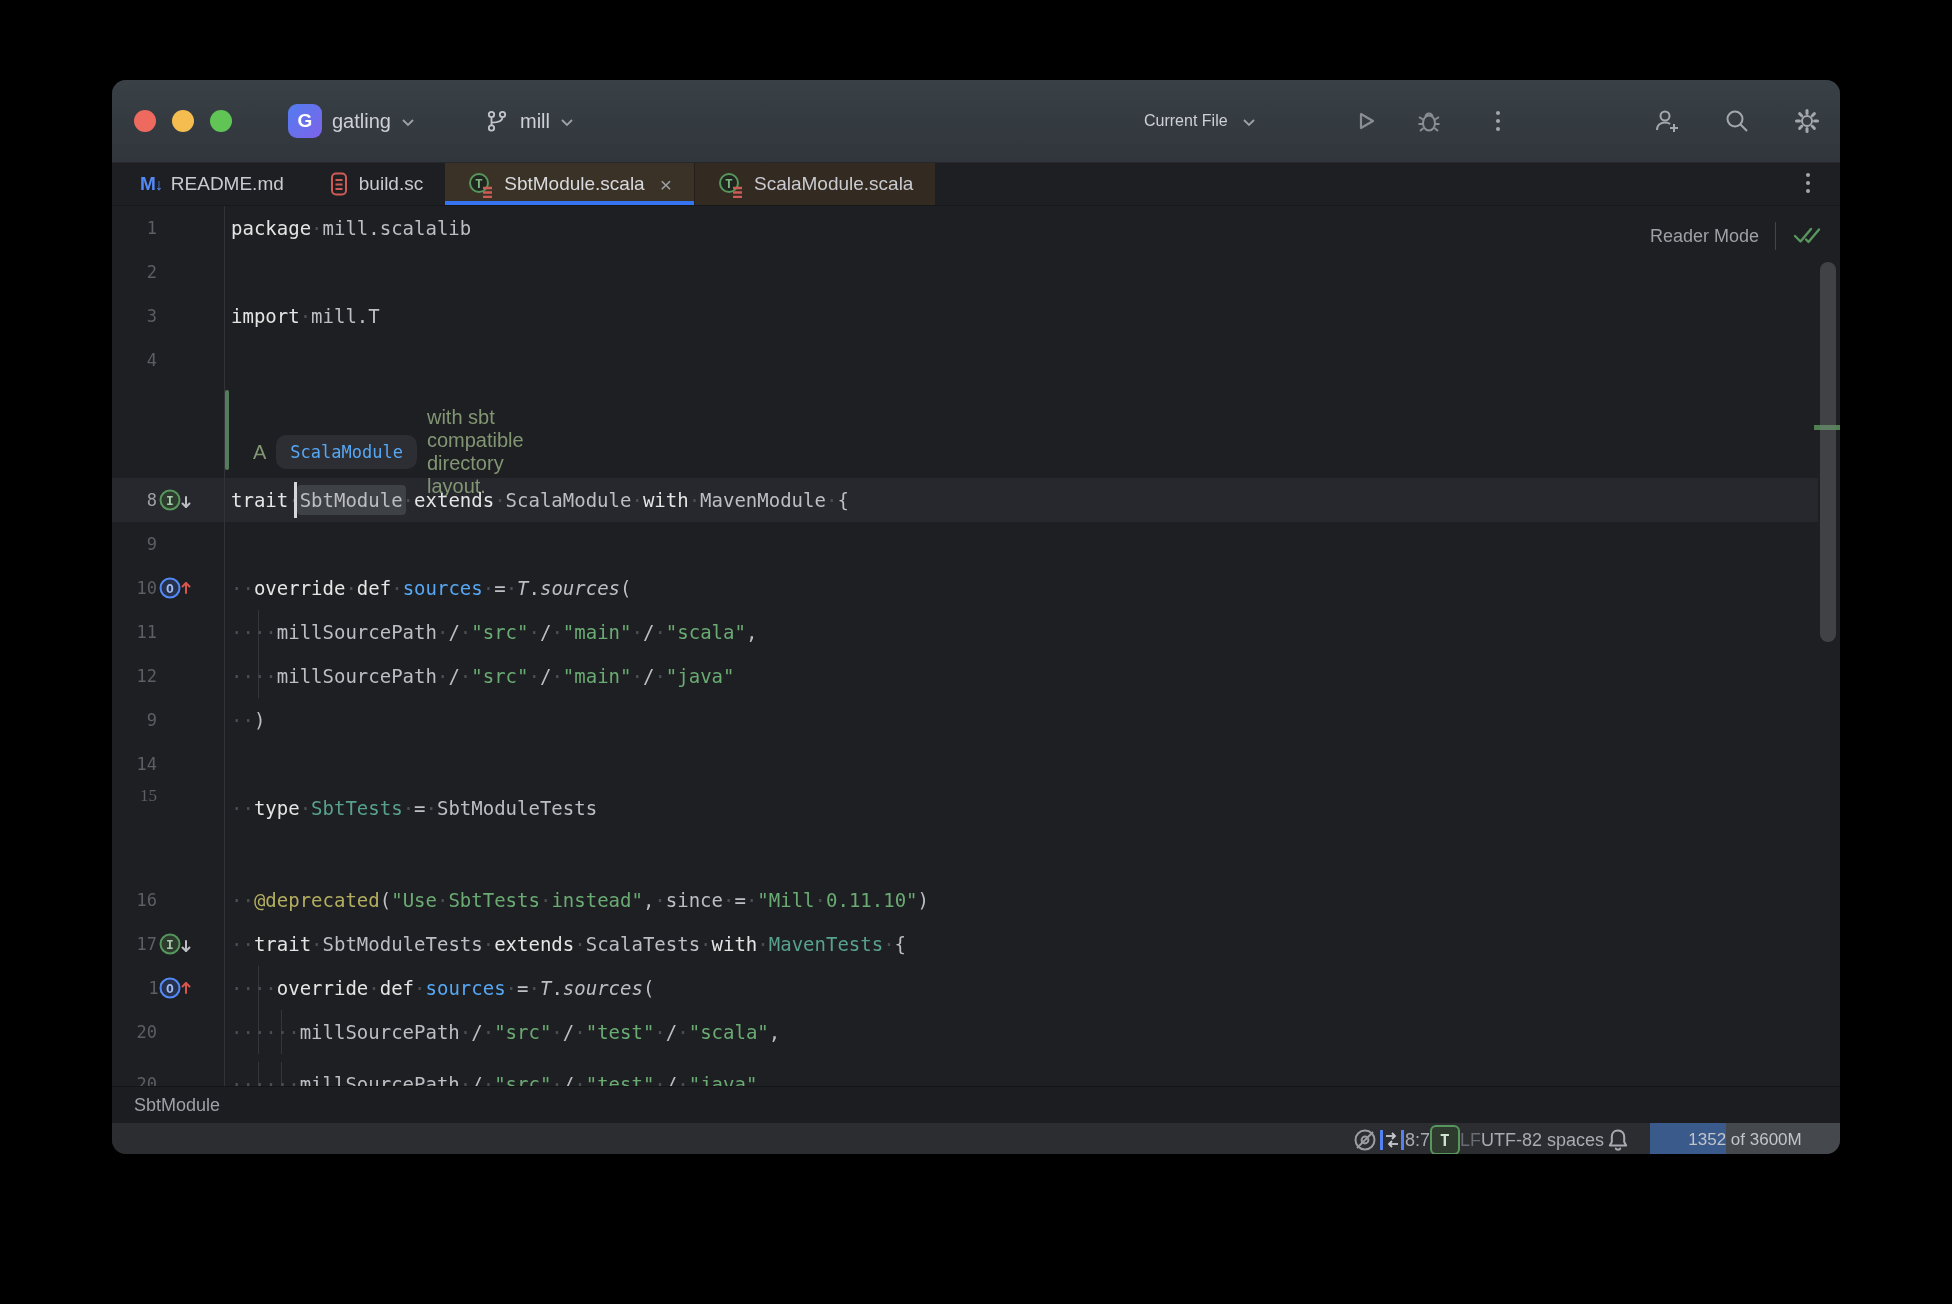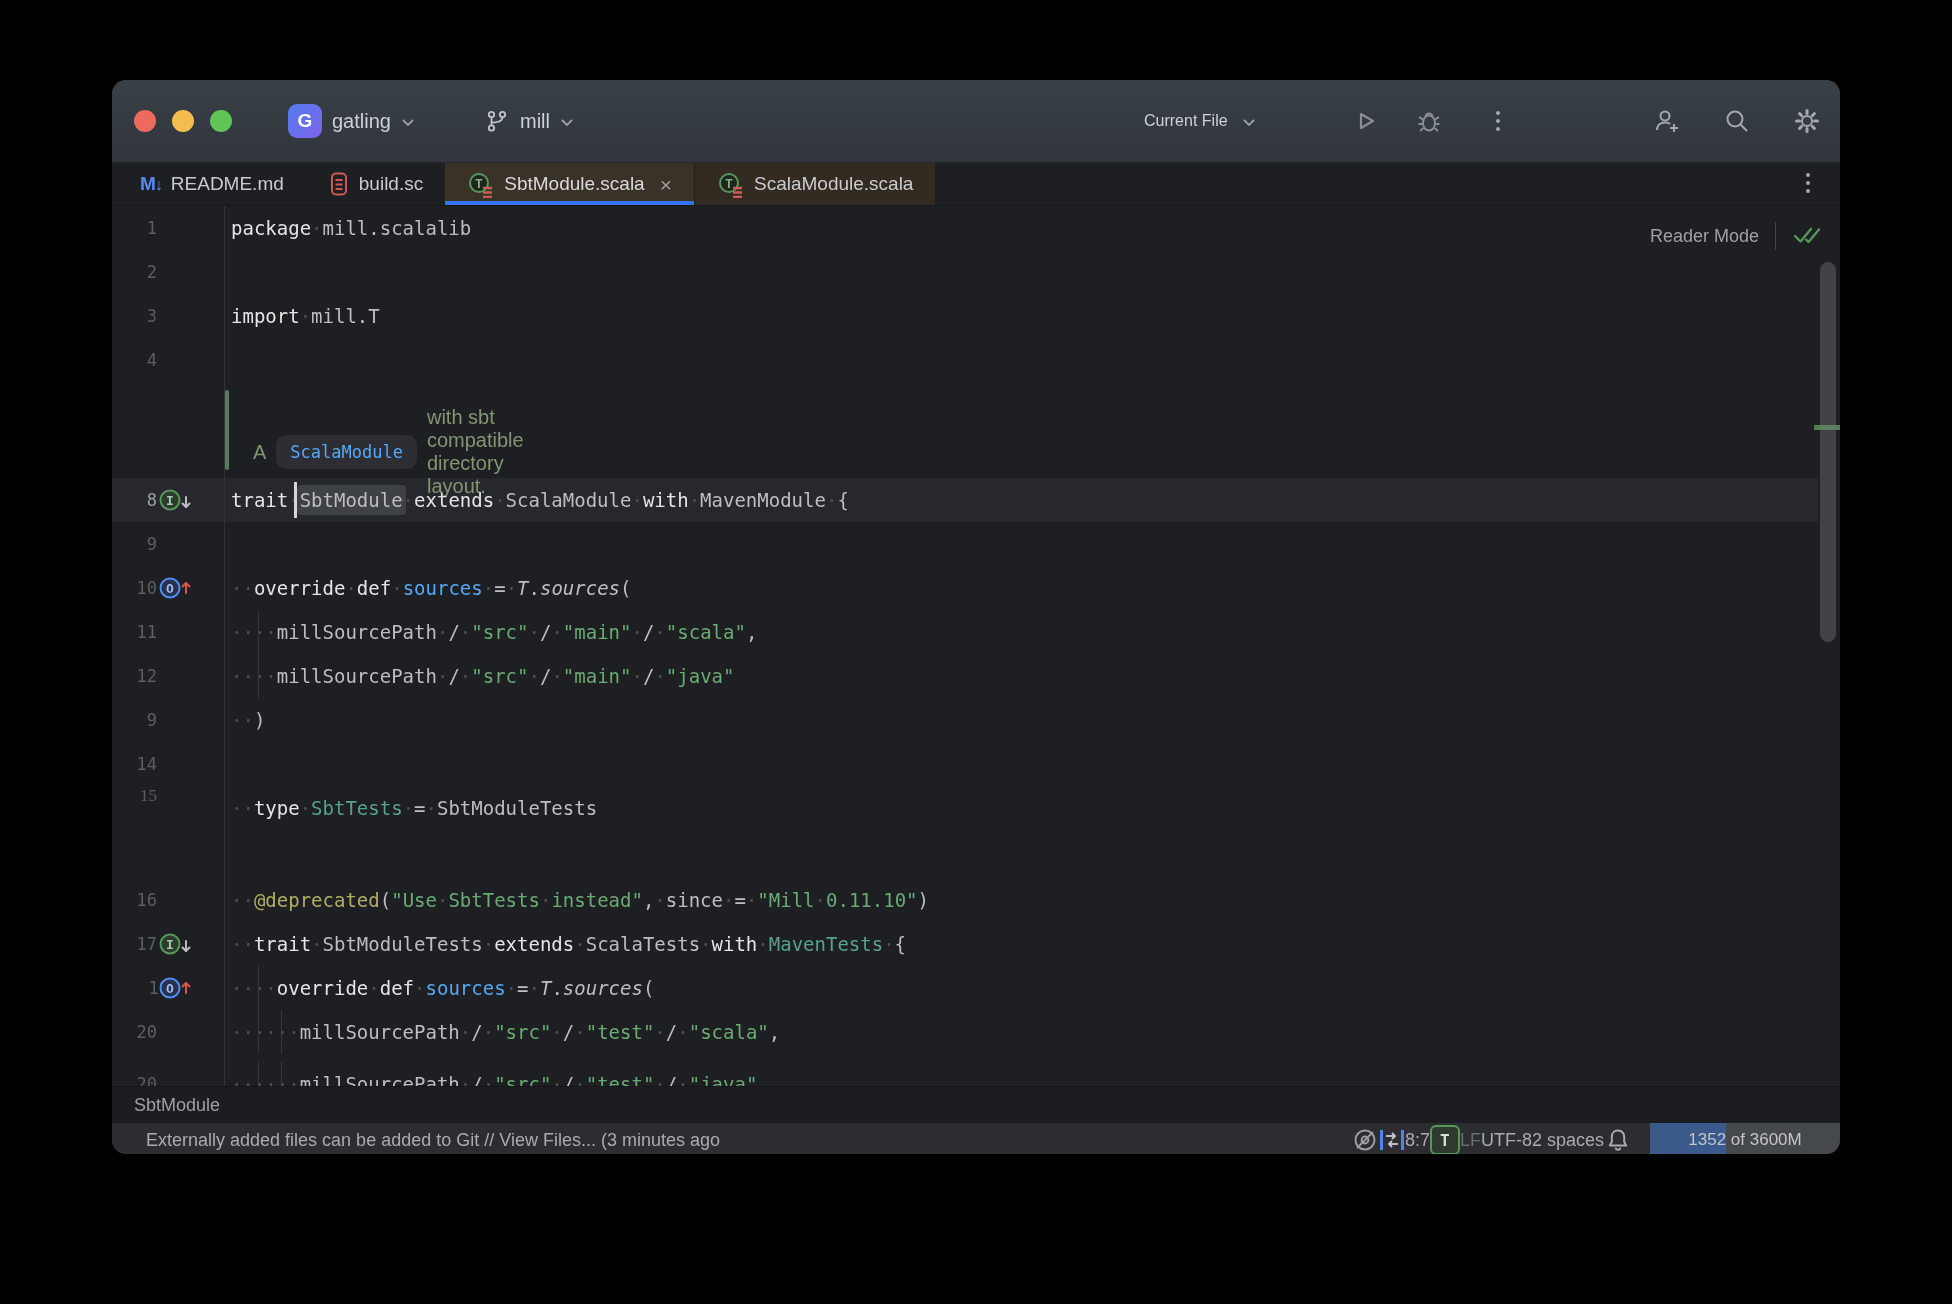--- a/index.html
+++ b/index.html
@@ -363,21 +363,20 @@
 
       <div class="stripe-mark"></div>
       <div class="scroll-thumb"></div>
     </div>
 
     <div class="crumbs">
       <span>SbtModule</span>
     </div>
 
     <div class="statusbar">
-      <div class="status-msg">Externally added files can be added to Git // View Files... (3 minutes ago</div>
 
       <div class="status-items">
         <span class="iconbtn">
           <svg width="28" height="28" viewBox="0 0 28 28" fill="none" stroke="#9a9da2" stroke-width="2">
             <circle cx="14" cy="14" r="9.5"></circle>
             <circle cx="14" cy="14" r="3.4"></circle>
             <line x1="6" y1="22" x2="22" y2="6"></line>
           </svg>
         </span>
         <span class="iconbtn">

